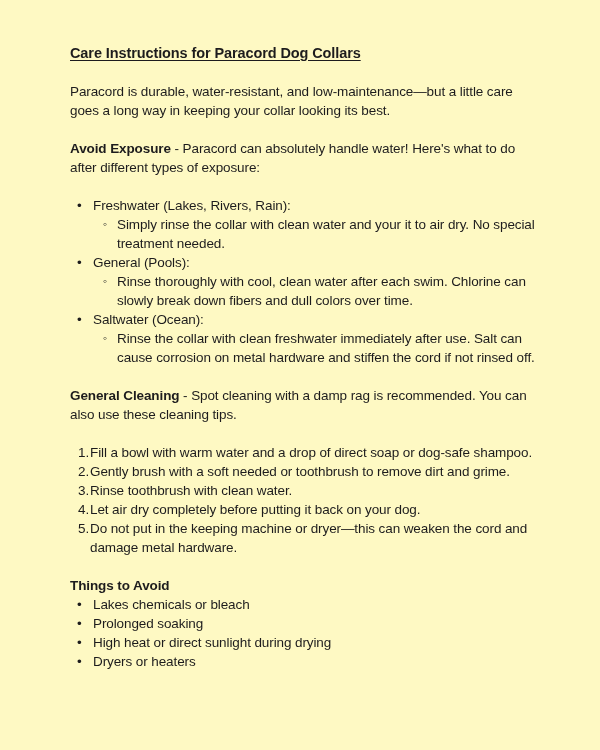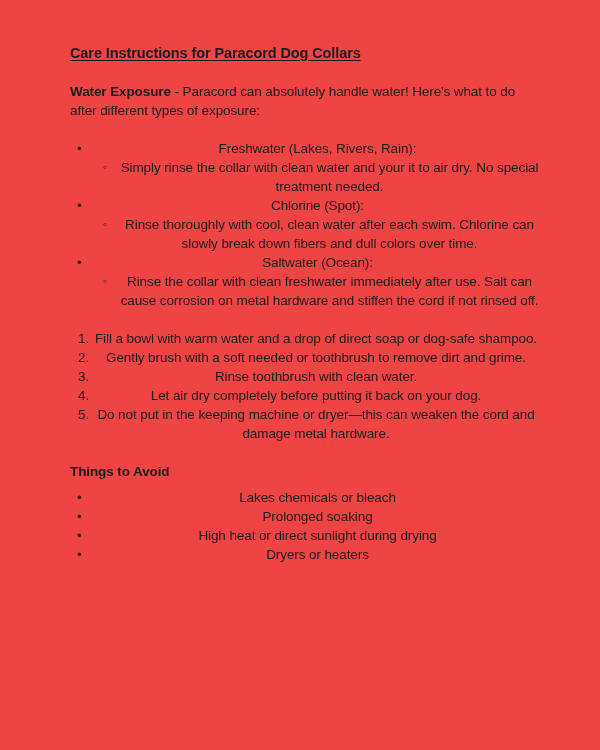--- a/index.html
+++ b/index.html
@@ -2,38 +2,38 @@
 <html><head>
 <meta charset="utf-8">
 <style>
   html, body { margin: 0; padding: 0; background: #ffffff; }
   .page {
     position: relative;
     width: 600px;
     height: 750px;
     box-sizing: border-box;
     padding: 44px 58px 0 70px;
-    background: #ef4444;
+    background: #fef9c3;
     overflow: hidden;
     font-family: "Liberation Sans", sans-serif;
     font-size: 13.5px;
     letter-spacing: -0.1px;
     line-height: 19px;
     color: #1d1c1d;
   }
   h1.doc-title {
     font-size: 14.5px;
     font-weight: 700;
     text-decoration: underline;
     text-underline-offset: 2px;
     margin: 0 0 19px 0;
     line-height: 19px;
   }
   p { margin: 0 0 19px 0; }
-  p.tight { margin-bottom: 7px; }
+  p.tight { margin-bottom: 0; }
   strong { font-weight: 700; }
   ul.bullets, ol.steps {
     list-style: none;
     margin: 0 0 19px 0;
     padding: 0;
   }
   ul.bullets.last { margin-bottom: 0; }
   li { display: flex; align-items: flex-start; }
   .b1 .marker {
     flex: 0 0 23px;
@@ -42,59 +42,61 @@
   }
   .b2 { margin-left: 23px; }
   .b2 .marker {
     flex: 0 0 24px;
     box-sizing: border-box;
     padding-left: 10px;
     font-size: 12px;
   }
   .steps li { padding-left: 8px; }
   .steps .num { flex: 0 0 12px; white-space: nowrap; }
-  .txt { flex: 1 1 auto; min-width: 0; text-align: center; }
+  .txt { flex: 1 1 auto; min-width: 0; }
 </style>
 </head>
 <body>
 
 <div class="page">
 
   <h1 class="doc-title">Care Instructions for Paracord Dog Collars</h1>
 
+  <p>Paracord is durable, water-resistant, and low-maintenance—but a little care goes a long way in keeping your collar looking its best.</p>
 
-  <p><strong>Water Exposure</strong><span> - Paracord can absolutely handle water! Here's what to do after different types of exposure:</span></p>
+  <p><strong>Avoid Exposure</strong><span> - Paracord can absolutely handle water! Here's what to do after different types of exposure:</span></p>
 
   <ul class="bullets">
     <li class="b1">
       <span class="marker">•</span>
       <span class="txt">Freshwater (Lakes, Rivers, Rain):</span>
     </li>
     <li class="b2">
       <span class="marker">◦</span>
       <span class="txt">Simply rinse the collar with clean water and your it to air dry. No special treatment needed.</span>
     </li>
     <li class="b1">
       <span class="marker">•</span>
-      <span class="txt">Chlorine (Spot):</span>
+      <span class="txt">General (Pools):</span>
     </li>
     <li class="b2">
       <span class="marker">◦</span>
       <span class="txt">Rinse thoroughly with cool, clean water after each swim. Chlorine can slowly break down fibers and dull colors over time.</span>
     </li>
     <li class="b1">
       <span class="marker">•</span>
       <span class="txt">Saltwater (Ocean):</span>
     </li>
     <li class="b2">
       <span class="marker">◦</span>
       <span class="txt">Rinse the collar with clean freshwater immediately after use. Salt can cause corrosion on metal hardware and stiffen the cord if not rinsed off.</span>
     </li>
   </ul>
 
+  <p><strong>General Cleaning</strong><span> - Spot cleaning with a damp rag is recommended. You can also use these cleaning tips.</span></p>
 
   <ol class="steps">
     <li>
       <span class="num">1.</span>
       <span class="txt">Fill a bowl with warm water and a drop of direct soap or dog-safe shampoo.</span>
     </li>
     <li>
       <span class="num">2.</span>
       <span class="txt">Gently brush with a soft needed or toothbrush to remove dirt and grime.</span>
     </li>

